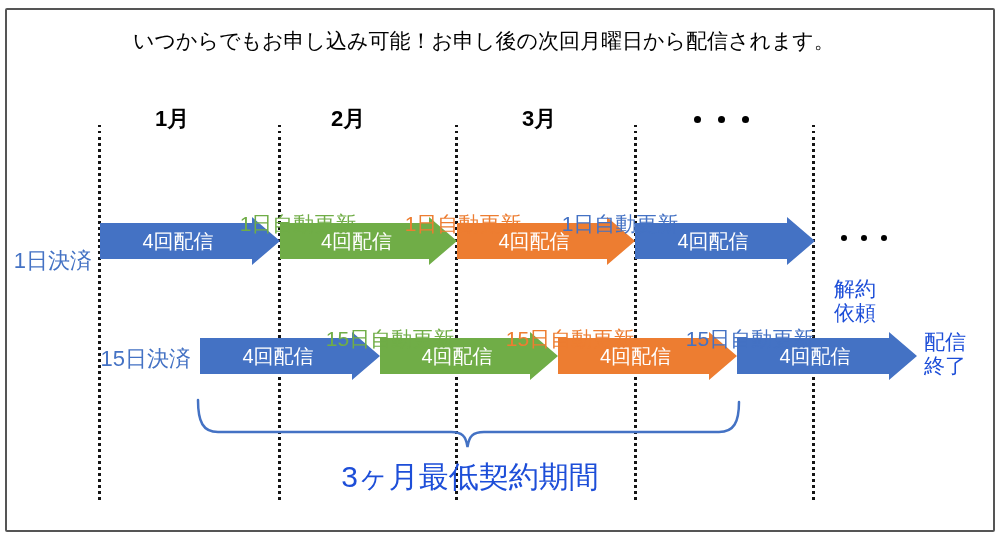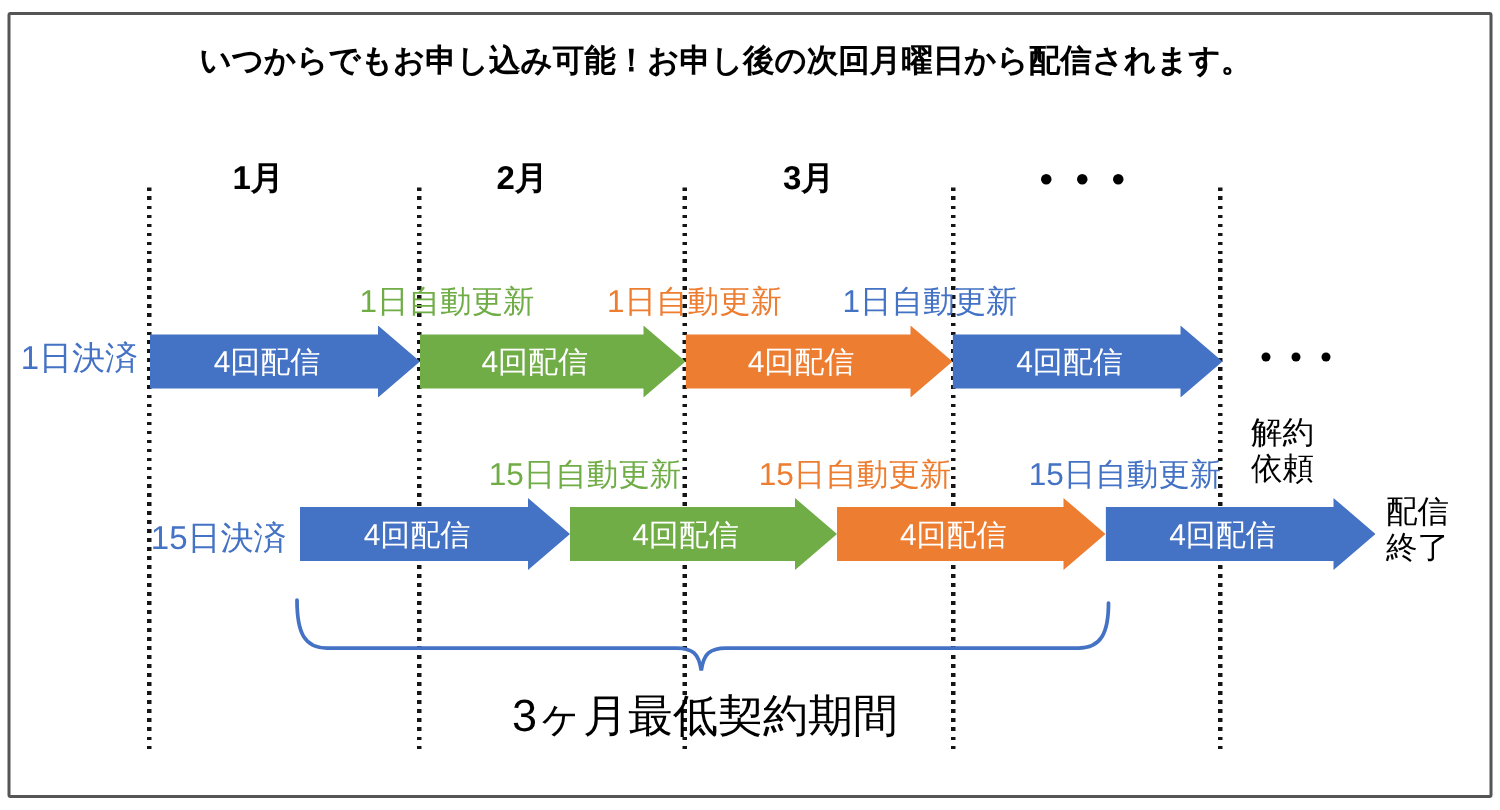--- a/index.html
+++ b/index.html
@@ -4,44 +4,44 @@
 <style>
   html,body{margin:0;padding:0;background:#fff;}
   .canvas{
     position:relative;width:1000px;height:540px;background:#fff;overflow:hidden;
     font-family:"Liberation Sans","DejaVu Sans",sans-serif;color:#000;
   }
   .frame{
     position:absolute;left:5px;top:8px;width:990px;height:524px;
     box-sizing:border-box;border:2px solid #555;border-radius:2px;
   }
-  .title{position:absolute;left:133px;top:26px;font-size:21px;font-weight:700;line-height:29px;white-space:nowrap;}
+  .title{position:absolute;left:133px;top:26px;font-size:21px;font-weight:400;line-height:29px;white-space:nowrap;}
   .month{position:absolute;top:104px;font-size:22px;font-weight:700;white-space:nowrap;}
   .m1{left:155px}.m2{left:331px}.m3{left:522px}
   .vl{
     position:absolute;top:125px;width:3px;height:378px;
     background-image:repeating-linear-gradient(to bottom,#151515 0 2.5px,transparent 2.5px 6px);
   }
   .vl1{left:98px}.vl2{left:278px}.vl3{left:455px}.vl4{left:634px}.vl5{left:812px}
   .arrow{
     position:absolute;height:48px;display:flex;align-items:center;justify-content:center;
     padding-right:24px;box-sizing:border-box;color:#fff;font-size:20px;white-space:nowrap;
     clip-path:polygon(0 6px,calc(100% - 28px) 6px,calc(100% - 28px) 0,100% 50%,calc(100% - 28px) 100%,calc(100% - 28px) calc(100% - 6px),0 calc(100% - 6px));
   }
   .row1 .arrow{top:217px}.row2 .arrow{top:332px}
   .fill-blue{background:#4472C4}.fill-green{background:#70AD47}.fill-orange{background:#ED7D31}
   .a1{left:100px;width:180px}.a2{left:280px;width:177px}.a3{left:457px;width:178px}.a4{left:635px;width:180px}
   .b1{left:200px;width:180px}.b2{left:380px;width:178px}.b3{left:558px;width:179px}.b4{left:737px;width:180px}
-  .renewal{position:absolute;transform:translateX(-50%);font-size:21px;white-space:nowrap;}
+  .renewal{position:absolute;transform:translateX(-50%);font-size:21px;white-space:nowrap;margin-top:23px;}
   .row1 .renewal{top:187px}.row2 .renewal{top:302px}
   .r2{left:298px}.r3{left:463px}.r4{left:620px}
   .s2{left:390px}.s3{left:570px}.s4{left:750px}
-  .c-blue{color:#4472C4}.c-green{color:#70AD47}.c-orange{color:#ED7D31}.c-red{color:#000000}
+  .c-blue{color:#4472C4}.c-green{color:#70AD47}.c-orange{color:#ED7D31}.c-red{color:#1d4ed8}
   .payment{position:absolute;font-size:22px;text-align:right;white-space:nowrap;}
-  .pay1{left:10px;width:82px;top:224px}
+  .pay1{left:10px;width:82px;top:246px}
   .pay2{left:89px;width:102px;top:344px}
   .dots{position:absolute;display:flex;align-items:center;}
   .dots i{border-radius:50%;background:#000;display:block;}
   .dots-months{left:694px;top:116px;gap:17px}
   .dots-months i{width:7px;height:7px}
   .dots-row1{left:841px;top:235px;gap:14px}
   .dots-row1 i{width:6px;height:6px}
   .redlabel{position:absolute;font-size:21px;line-height:23.5px;text-align:center;white-space:pre-line;}
   .cancel{left:820px;top:277px;width:70px}
   .end{left:910px;top:330px;width:70px}

